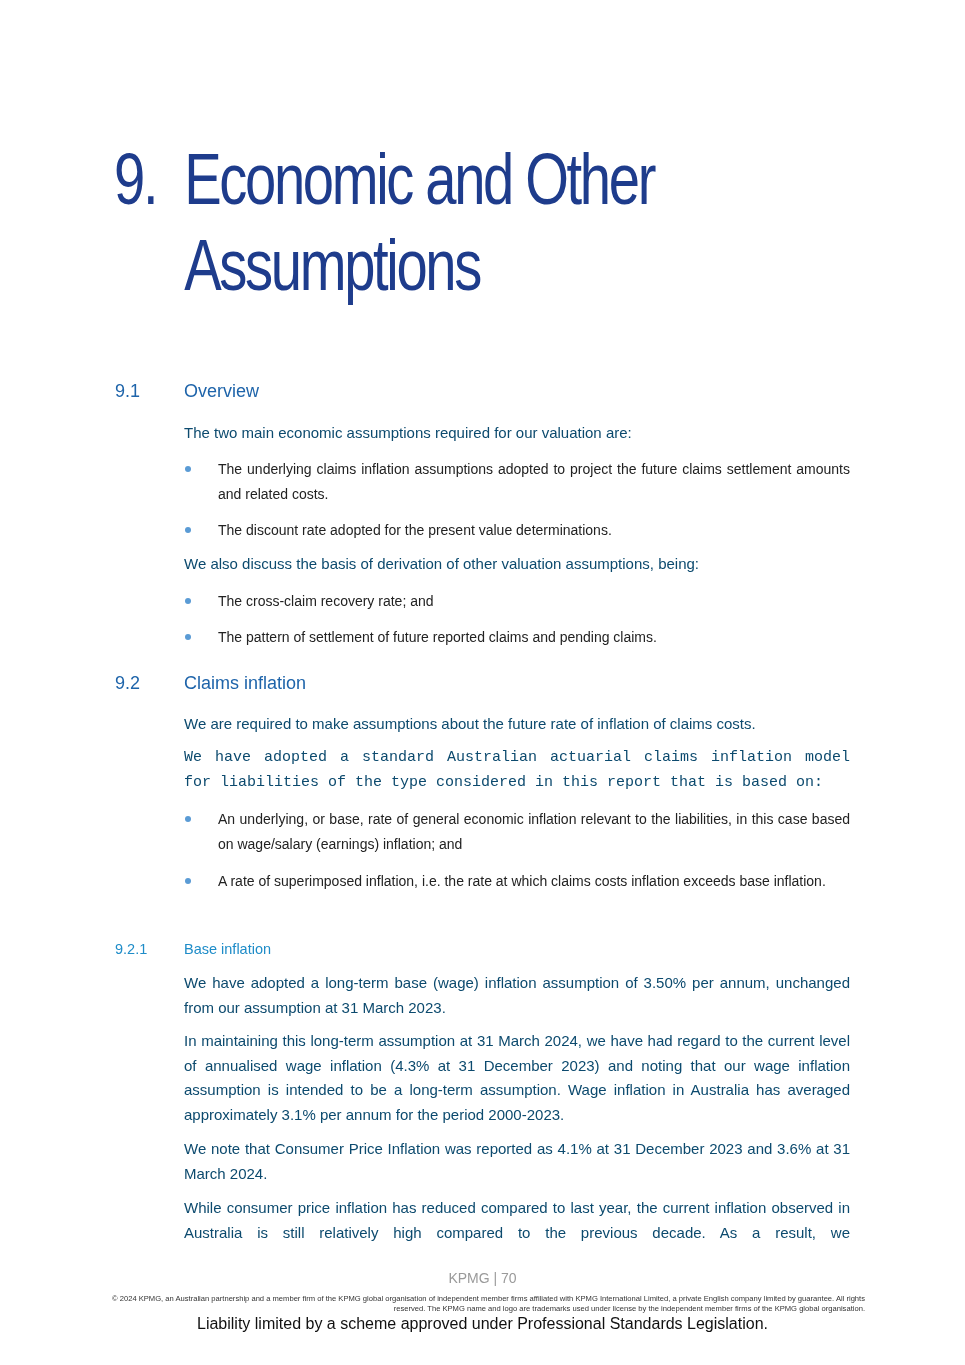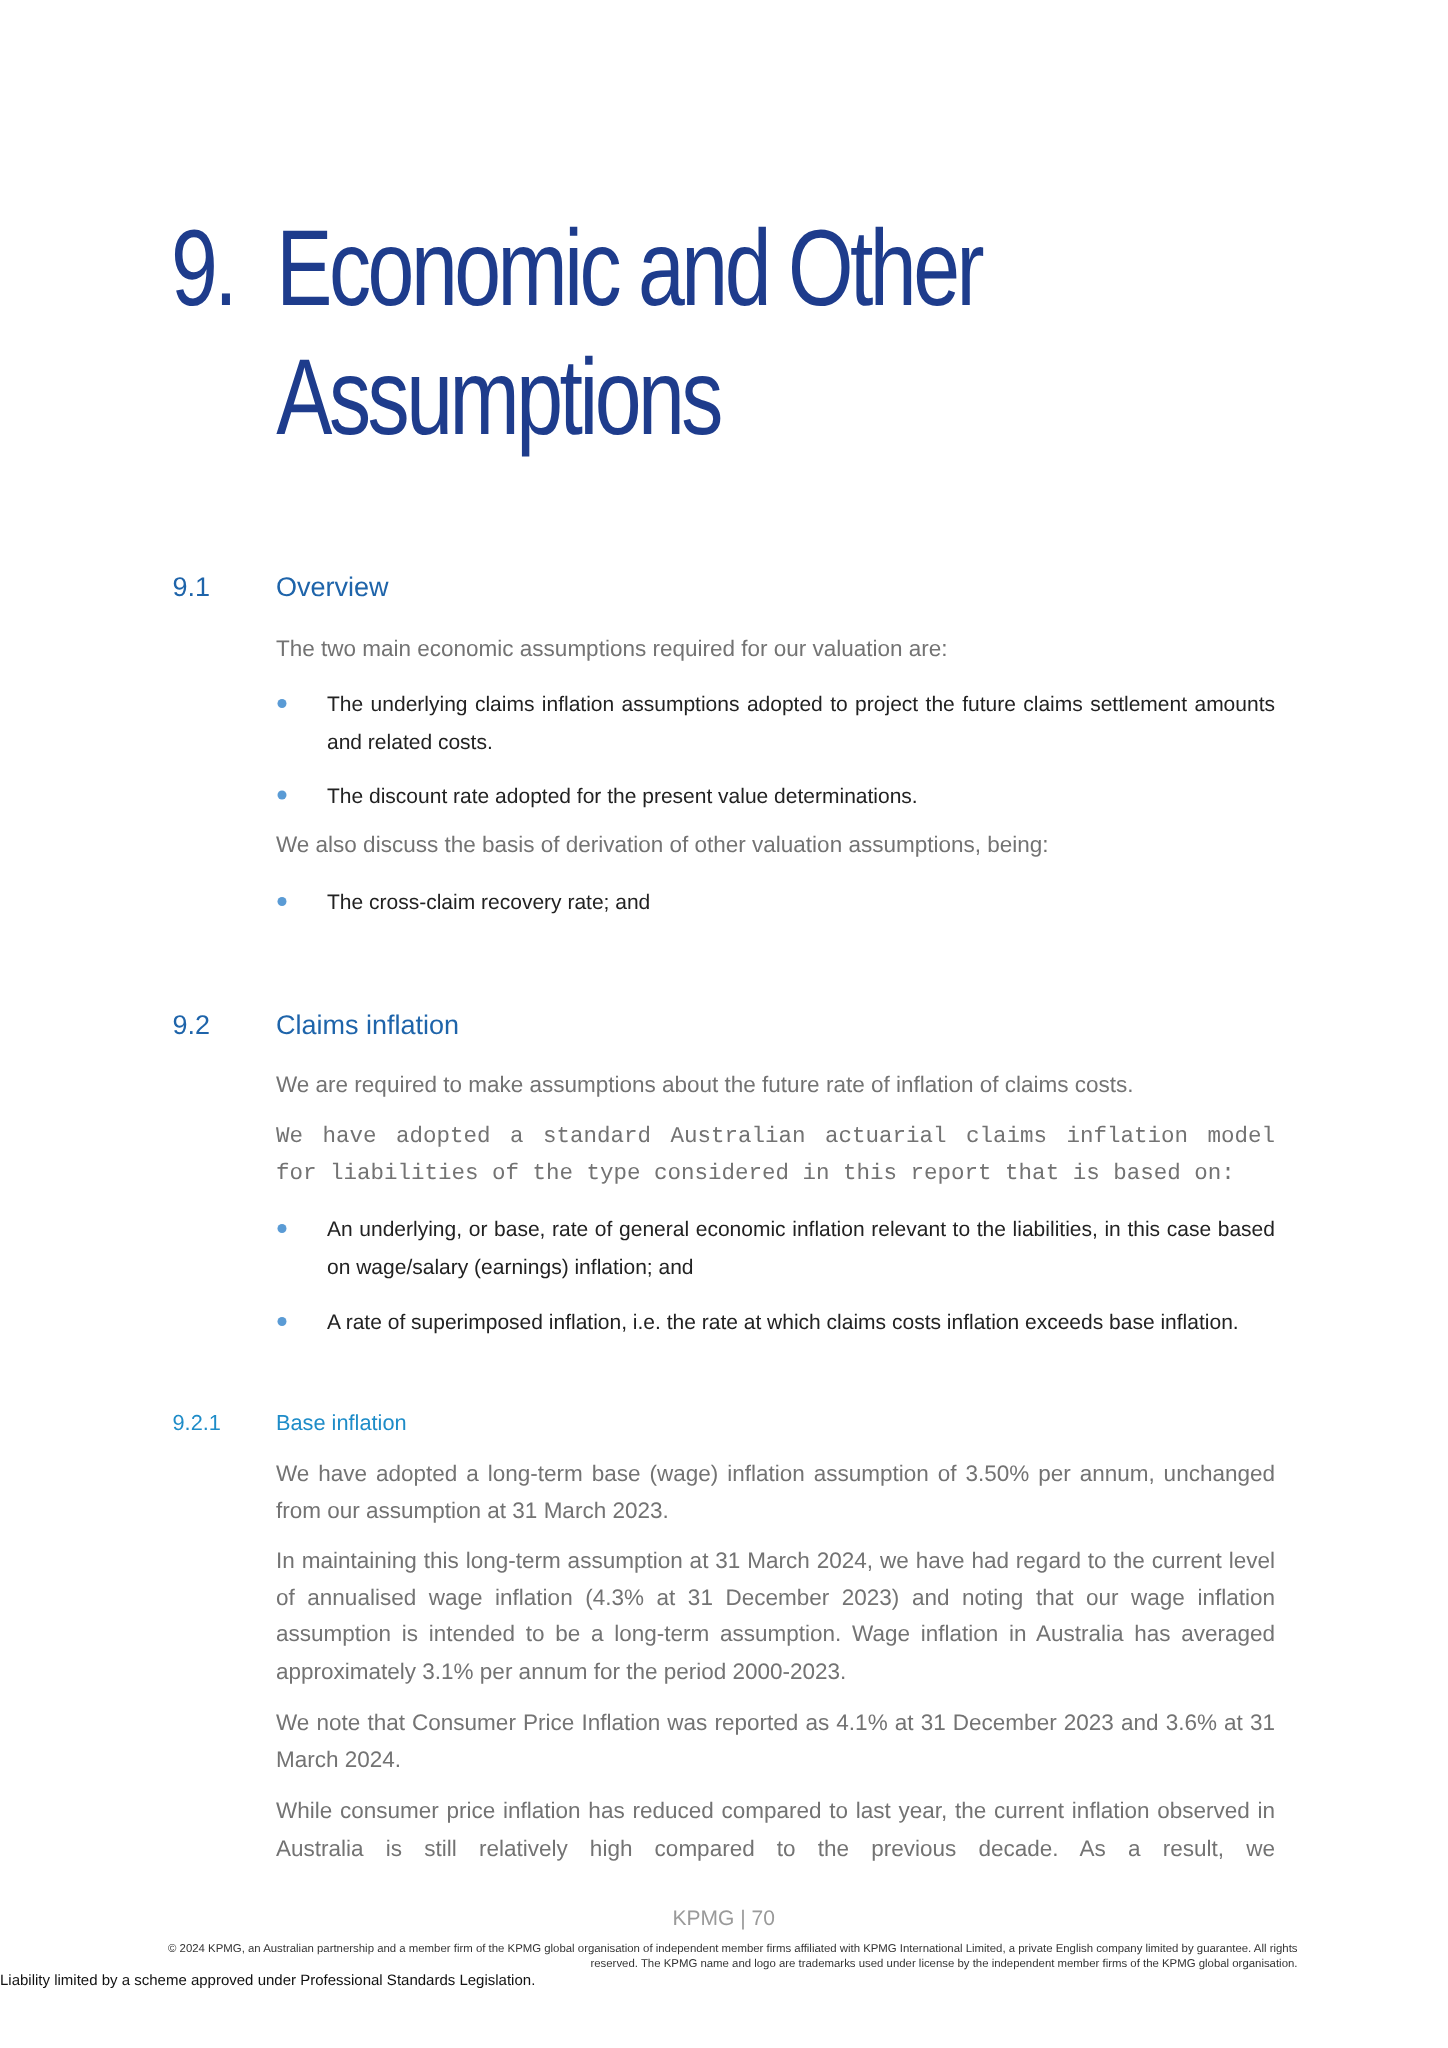--- a/index.html
+++ b/index.html
@@ -70,21 +70,21 @@
 
   
   .para {
     position: absolute;
     left: 184px;
     width: 666px;
     font-size: 15px;
     line-height: 24.5px;
     text-align: justify;
     margin: 0;
-    color: #737373;
+    color: #0c4a6e;
   }
   .bullet {
     position: absolute;
     left: 184px;
     width: 666px;
     font-size: 14px;
     line-height: 24.5px;
     margin: 0;
   }
   .bullet .dot {
@@ -121,21 +121,22 @@
     text-align: right;
     font-size: 7.6px;
     line-height: 10px;
     color: #333333;
   }
   .liability {
     position: absolute;
     left: 0;
     width: 965px;
     top: 1315px;
-    font-size: 10px;
+    text-align: center;
+    font-size: 16px;
     color: #111111;
   }
 </style>
 </head>
 <body>
 
 <div class="page">
 
   <h1 class="chapter-title">
     <span class="num">9.</span><span>Economic and Other</span>
@@ -159,20 +160,24 @@
     <span class="text">The discount rate adopted for the present value determinations.</span>
   </div>
 
   <p class="para" style="top:552px;">We also discuss the basis of derivation of other valuation assumptions, being:</p>
 
   <div class="bullet" style="top:589px;">
     <span class="dot"></span>
     <span class="text">The cross-claim recovery rate; and</span>
   </div>
 
+  <div class="bullet" style="top:625px;">
+    <span class="dot"></span>
+    <span class="text">The pattern of settlement of future reported claims and pending claims.</span>
+  </div>
 
   <h2 class="h2" style="top:672px;">
     <span class="num">9.2</span>
     <span class="label">Claims inflation</span>
   </h2>
 
   <p class="para" style="top:712px;">We are required to make assumptions about the future rate of inflation of claims costs.</p>
 
   <p class="para" style="top:746px;font-family:Liberation Mono, monospace;">We have adopted a standard Australian actuarial claims inflation model for liabilities of the type considered in this report that is based on:</p>
 

